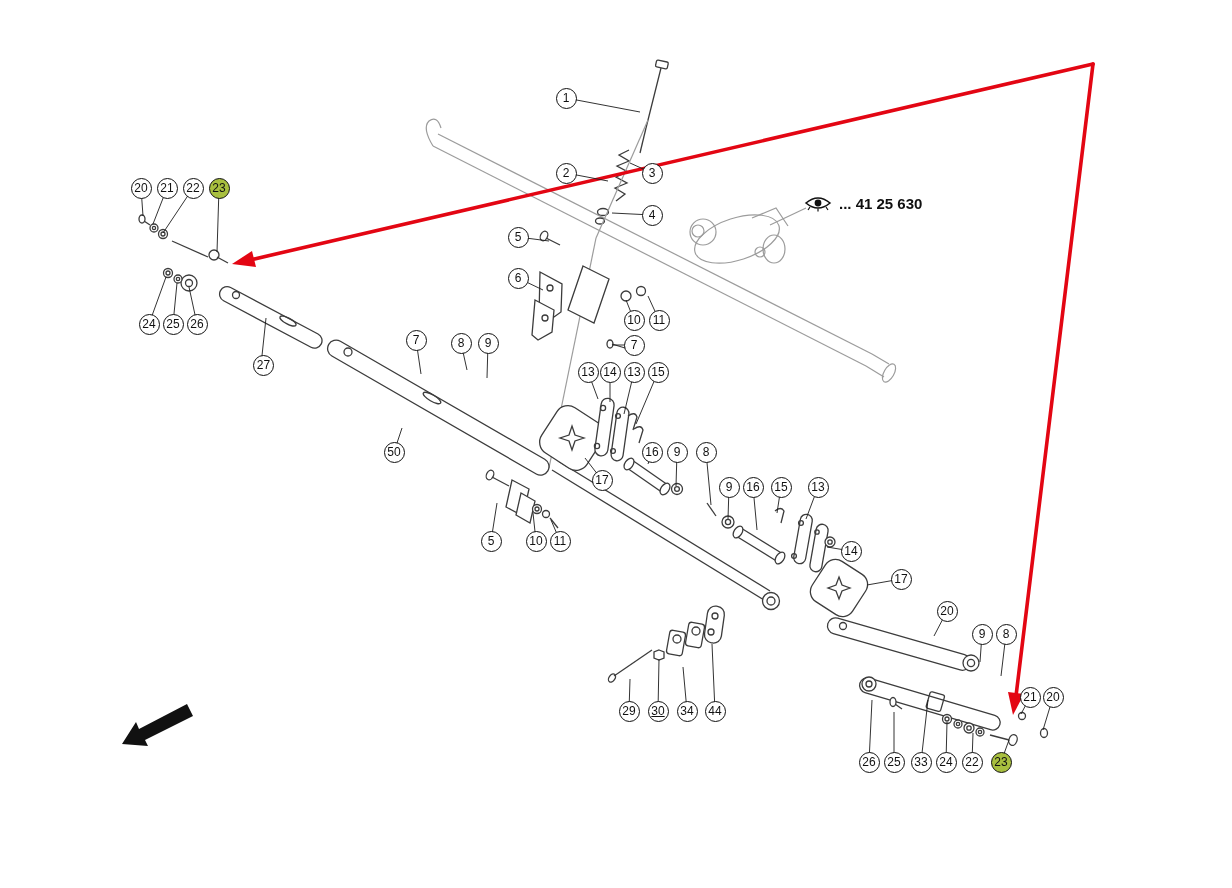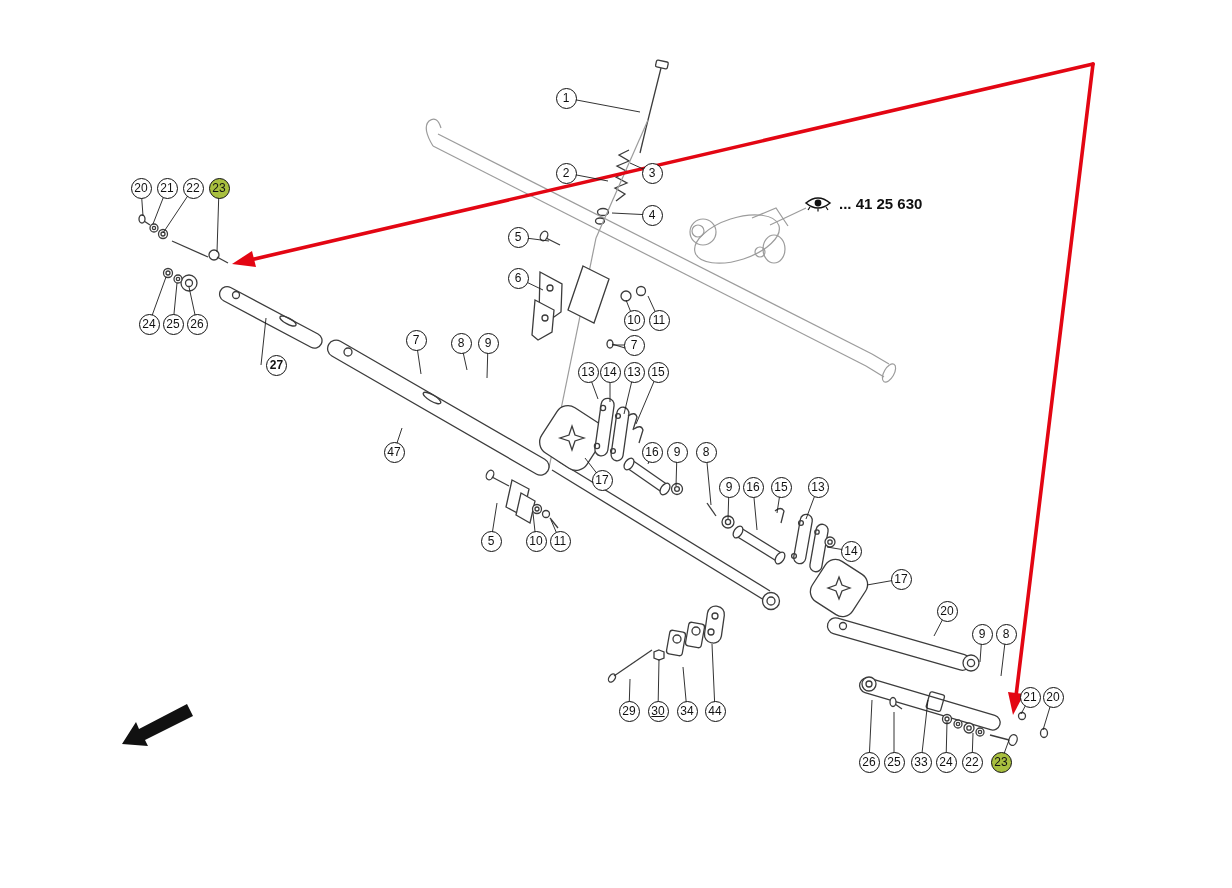--- a/index.html
+++ b/index.html
@@ -265,32 +265,32 @@
       <div class="callout" style="left: 641.5px; top: 204.5px;">4</div>
       <div class="callout" style="left: 507.5px; top: 226.5px;">5</div>
       <div class="callout" style="left: 507.5px; top: 267.5px;">6</div>
       <div class="callout" style="left: 130.5px; top: 177.5px;">20</div>
       <div class="callout" style="left: 156.5px; top: 177.5px;">21</div>
       <div class="callout" style="left: 182.5px; top: 177.5px;">22</div>
       <div class="callout hl" style="left: 208.5px; top: 177.5px;">23</div>
       <div class="callout" style="left: 138.5px; top: 313.5px;">24</div>
       <div class="callout" style="left: 162.5px; top: 313.5px;">25</div>
       <div class="callout" style="left: 186.5px; top: 313.5px;">26</div>
-      <div class="callout" style="left: 266px; top: 354.5px; font-weight: bold;">27</div>
+      <div class="callout" style="left: 253px; top: 354.5px;">27</div>
       <div class="callout" style="left: 405.5px; top: 329.5px;">7</div>
       <div class="callout" style="left: 450.5px; top: 332.5px;">8</div>
       <div class="callout" style="left: 477.5px; top: 332.5px;">9</div>
       <div class="callout" style="left: 623.5px; top: 309.5px;">10</div>
       <div class="callout" style="left: 648.5px; top: 309.5px;">11</div>
       <div class="callout" style="left: 623.5px; top: 334.5px;">7</div>
       <div class="callout" style="left: 577.5px; top: 361.5px;">13</div>
       <div class="callout" style="left: 599.5px; top: 361.5px;">14</div>
       <div class="callout" style="left: 623.5px; top: 361.5px;">13</div>
       <div class="callout" style="left: 647.5px; top: 361.5px;">15</div>
-      <div class="callout" style="left: 383.5px; top: 441.5px;">47</div>
+      <div class="callout" style="left: 383.5px; top: 441.5px;">50</div>
       <div class="callout" style="left: 591.5px; top: 469.5px;">17</div>
       <div class="callout" style="left: 641.5px; top: 441.5px;">16</div>
       <div class="callout" style="left: 666.5px; top: 441.5px;">9</div>
       <div class="callout" style="left: 695.5px; top: 441.5px;">8</div>
       <div class="callout" style="left: 480.5px; top: 530.5px;">5</div>
       <div class="callout" style="left: 525.5px; top: 530.5px;">10</div>
       <div class="callout" style="left: 549.5px; top: 530.5px;">11</div>
       <div class="callout" style="left: 718.5px; top: 476.5px;">9</div>
       <div class="callout" style="left: 742.5px; top: 476.5px;">16</div>
       <div class="callout" style="left: 770.5px; top: 476.5px;">15</div>

